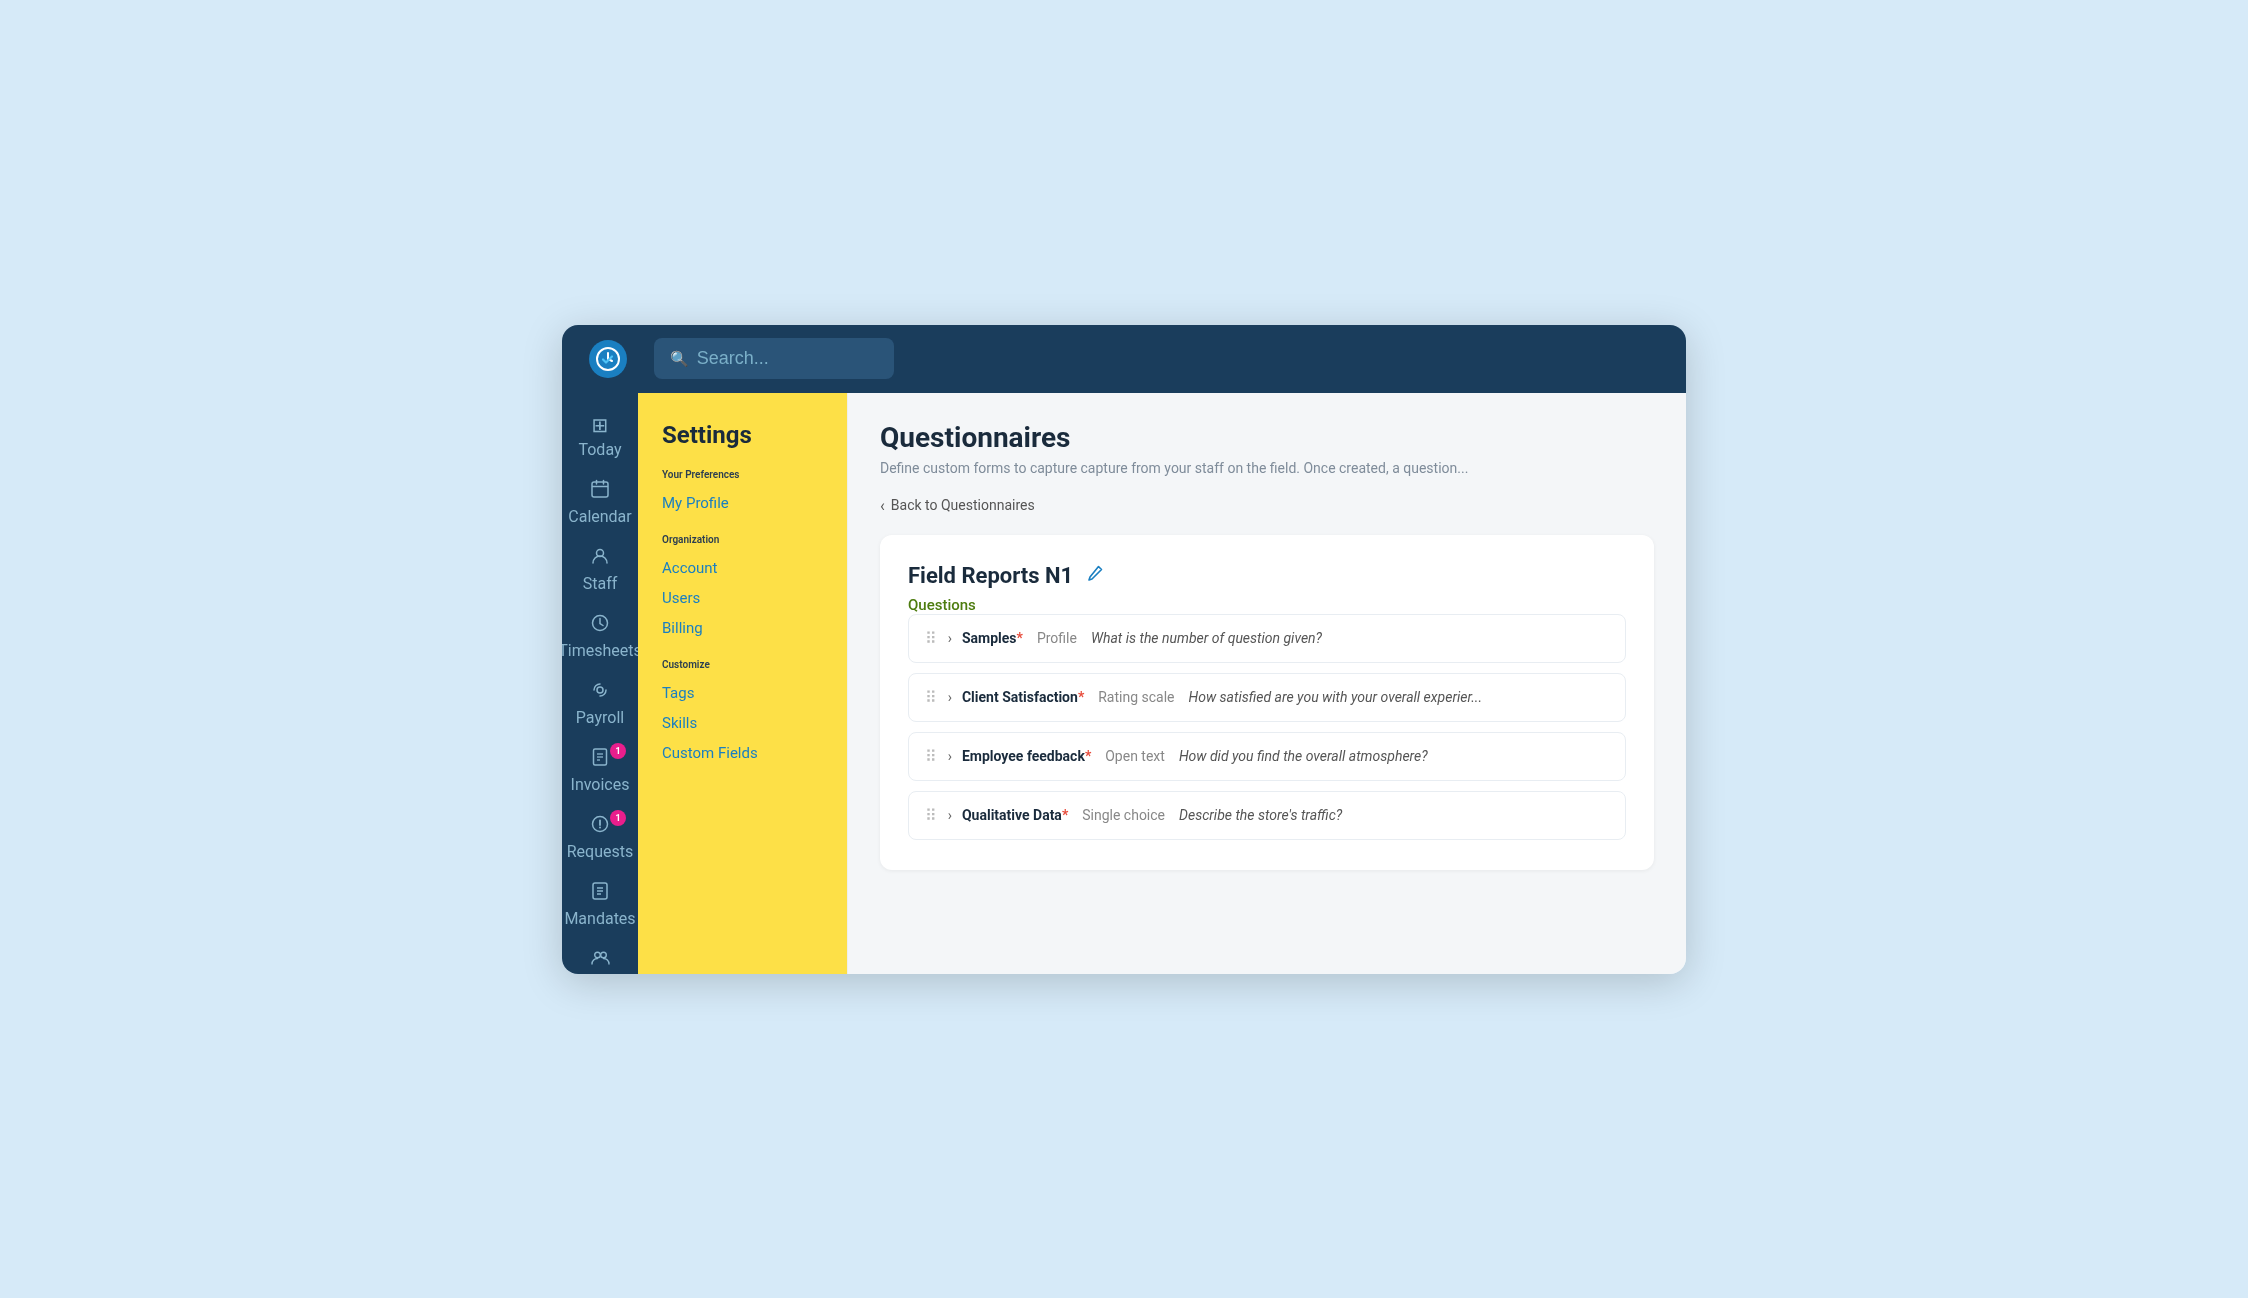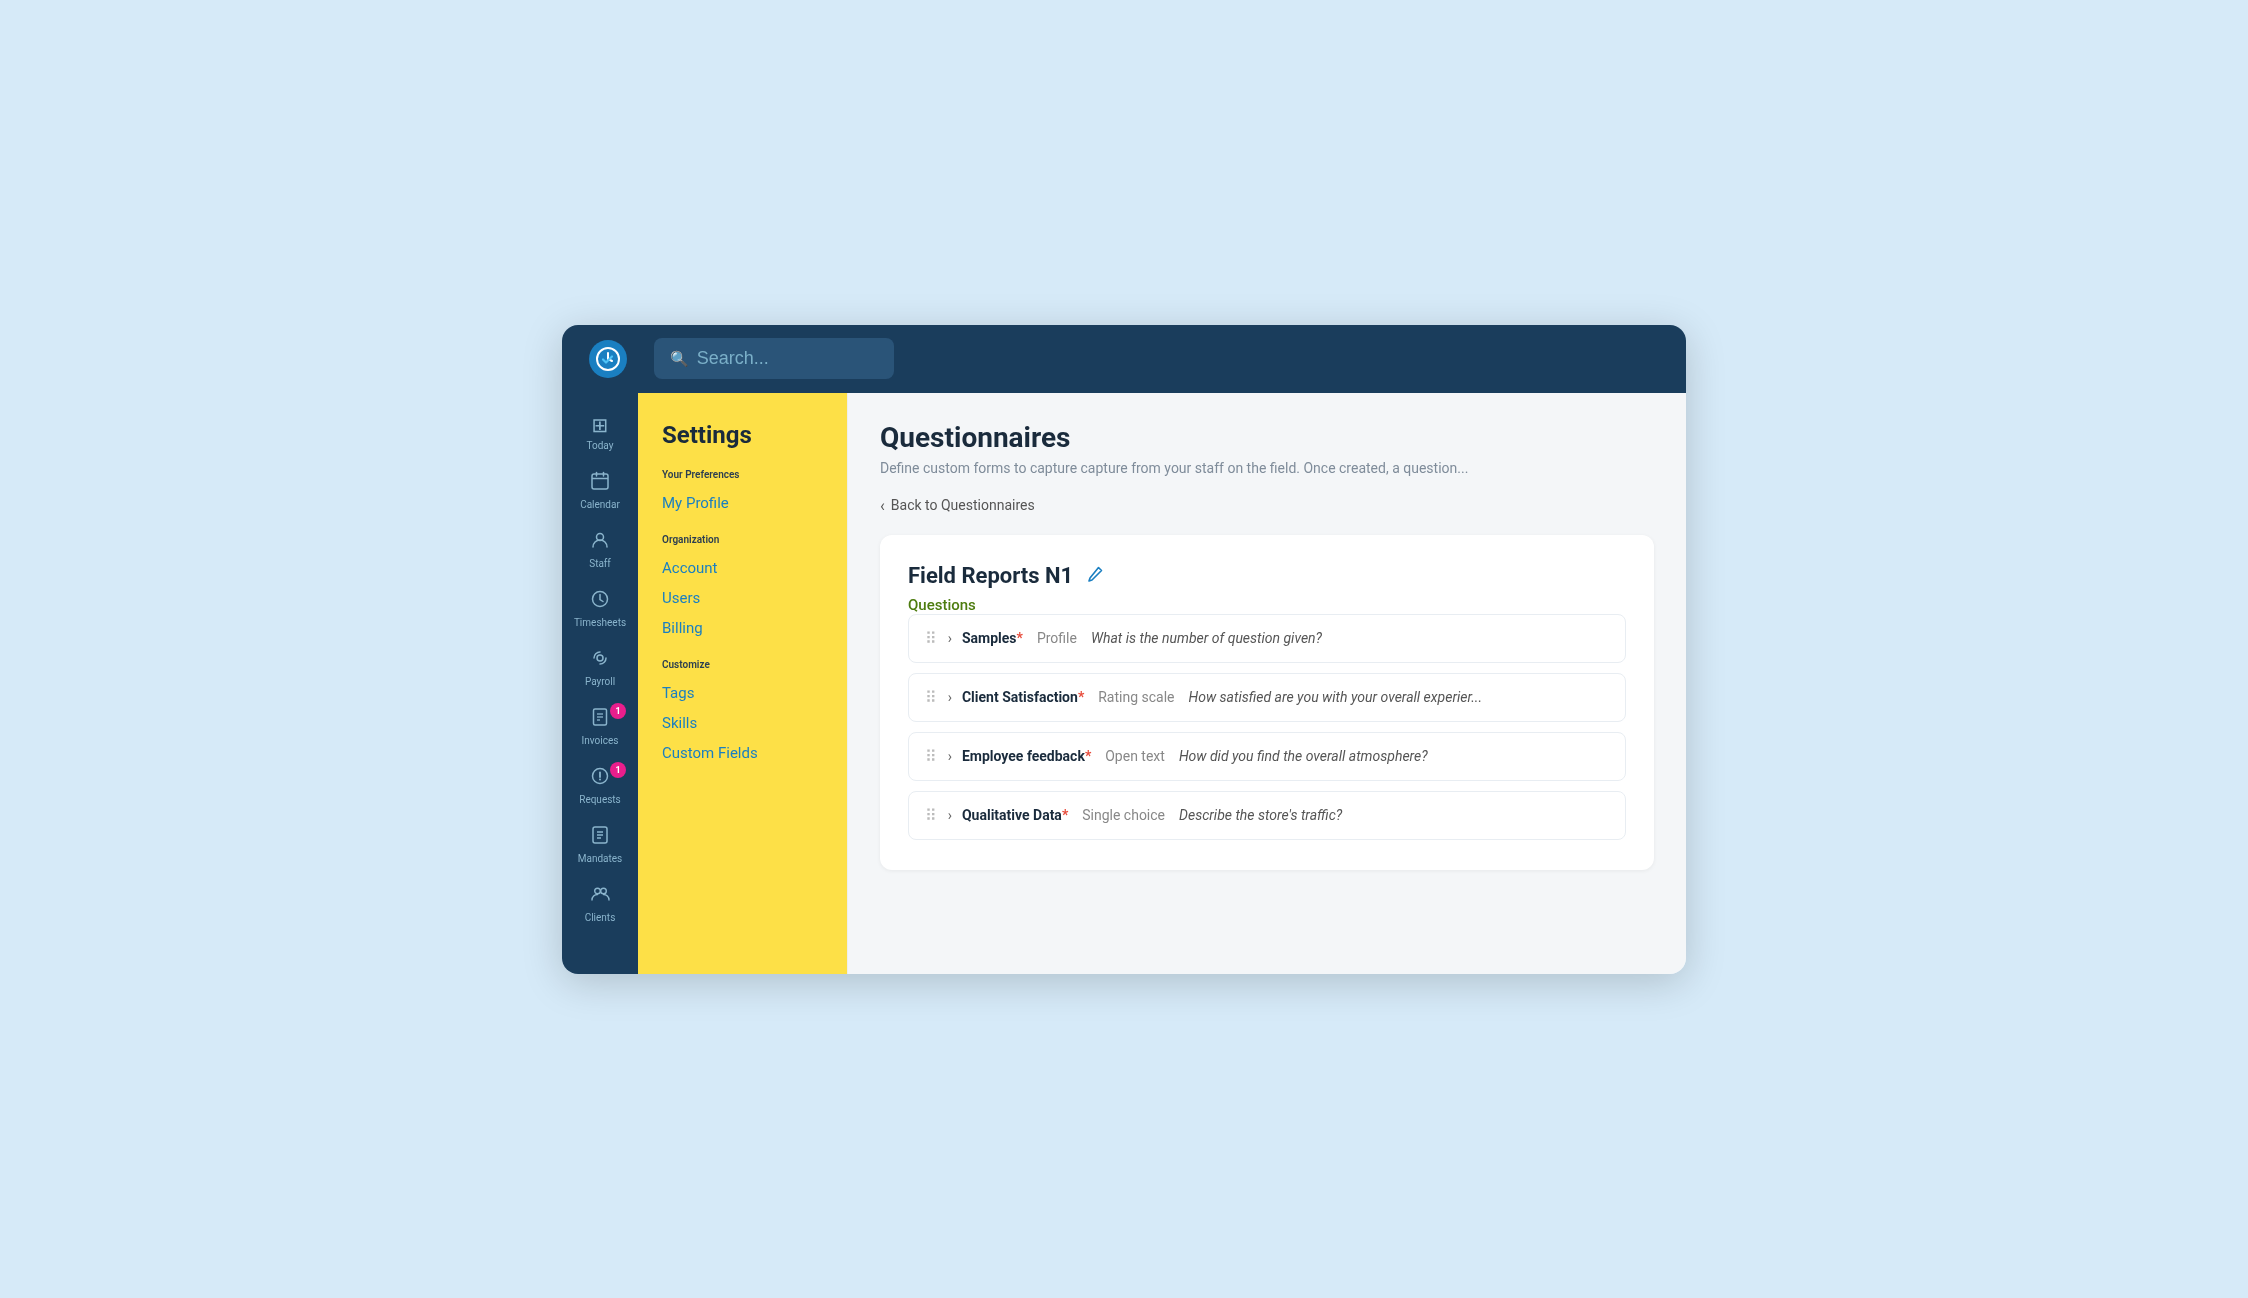--- a/index.html
+++ b/index.html
@@ -92,21 +92,21 @@
       align-items: center;
       gap: 3px;
       padding: 8px 6px;
       border-radius: 8px;
       cursor: pointer;
       width: 64px;
       color: #8ab4cc;
       transition: background 0.15s;
     }
     .nav-item .icon { font-size: 20px; }
-    .nav-item .label { font-size: 10px; text-align: center; }
+    .nav-item .label { font-size: 16px; text-align: center; }
     .nav-item.has-badge { position: relative; }
     .badge {
       position: absolute;
       top: 4px;
       right: 6px;
       background: #e91e8c;
       color: white;
       border-radius: 50%;
       width: 16px;
       height: 16px;
@@ -173,21 +173,21 @@
       margin-bottom: 20px;
     }
     .card {
       background: white;
       border-radius: 12px;
       padding: 28px 28px 20px;
       box-shadow: 0 1px 4px rgba(0,0,0,0.06);
     }
     .card-title-row {
       display: flex;
-      align-items: flex-end;
+      align-items: flex-start;
       gap: 12px;
       margin-bottom: 8px;
     }
     .card-title {
       font-size: 22px;
       font-weight: 700;
       color: #1a2b3c;
     }
     .edit-icon {
       color: #1a7fc1;

